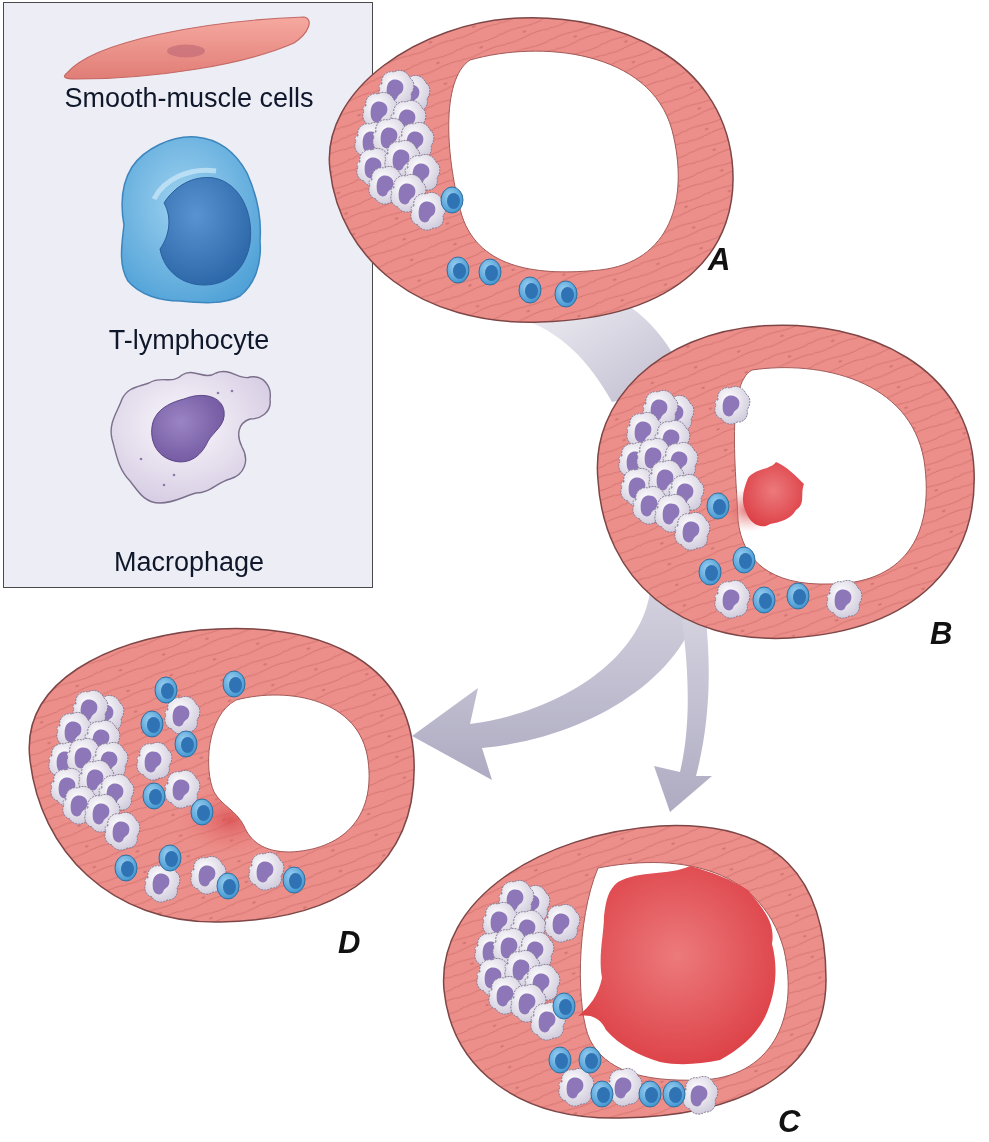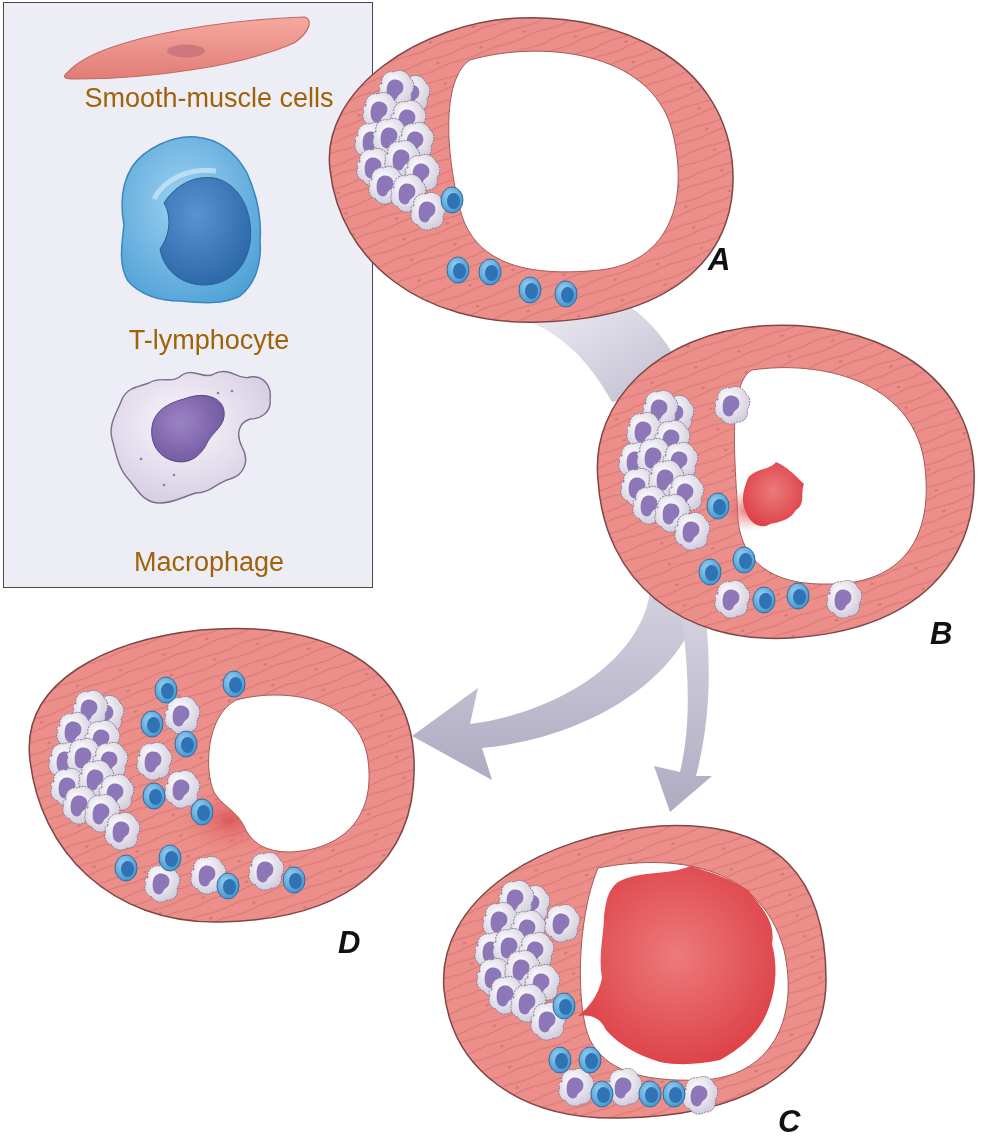--- a/index.html
+++ b/index.html
@@ -4,21 +4,21 @@
 <style>
   html, body { margin: 0; padding: 0; background: #ffffff; }
   body { width: 989px; height: 1142px; position: relative; overflow: hidden; font-family: "Liberation Sans", sans-serif; }
   #stage { position: absolute; left: 0; top: 0; width: 989px; height: 1142px; }
   .legend-box {
     position: absolute; left: 3px; top: 2px; width: 370px; height: 586px;
     background: #ecedf5; border: 1.5px solid #4a4a4a; box-sizing: border-box;
   }
   .legend-label {
     position: absolute; left: 0; width: 370px; text-align: center;
-    font-family: "Liberation Sans", sans-serif; font-size: 27px; color: #a16207; padding-left: 20px;
+    font-family: "Liberation Sans", sans-serif; font-size: 27px; color: #0f172a;
   }
   .panel-label {
     position: absolute; font-family: "Liberation Sans", sans-serif;
     font-size: 31px; font-weight: bold; font-style: italic; color: #111;
   }
   svg { position: absolute; left: 0; top: 0; }
 </style>
 </head>
 <body>
 

